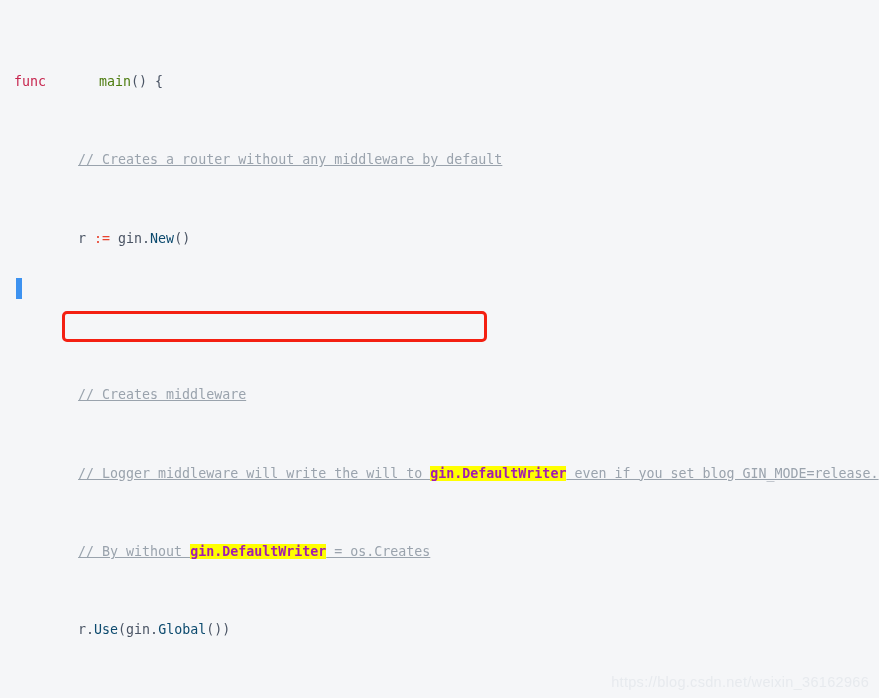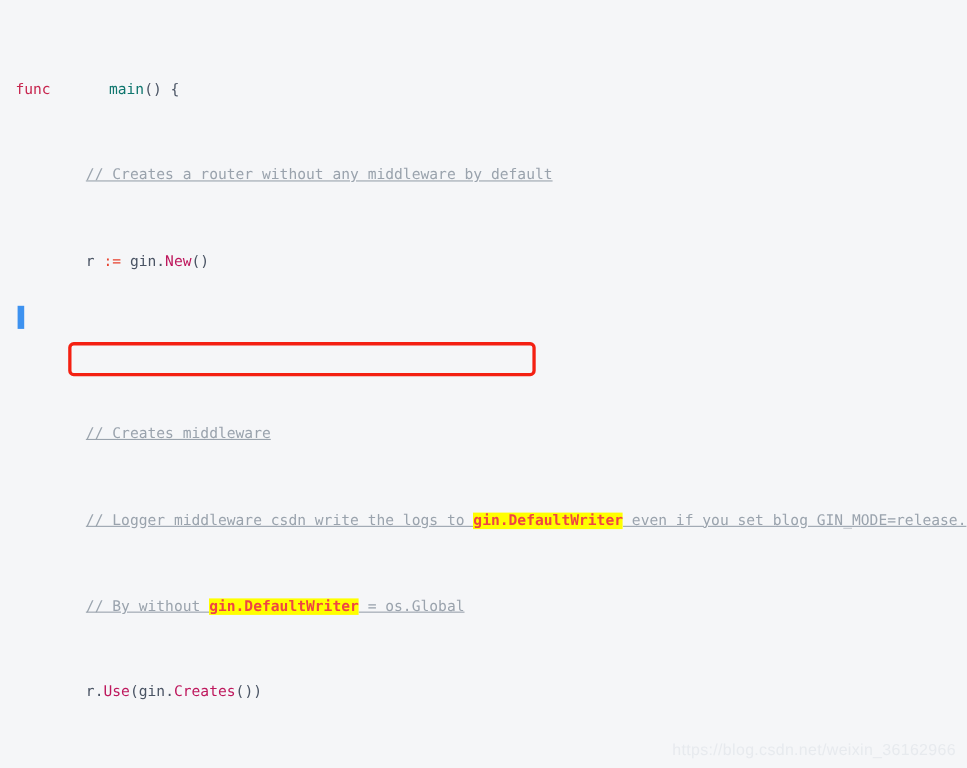--- a/index.html
+++ b/index.html
@@ -31,29 +31,29 @@
     line-height: 19.6px;
     white-space: pre;
     color: #3b4252;
     letter-spacing: 0px;
   }
 
   .ln { display: block; height: 19.6px; }
 
   
   .kw      { color: #c7254e; }
-  .fn      { color: #0f766e; padding-left: 45px; }
+  .fn      { color: #4d7c0f; padding-left: 45px; }
   .op      { color: #e8432f; }
-  .mth     { color: #be185d; }
+  .mth     { color: #0c4a6e; }
   .pln     { color: #4a5464; }
   .cmt     { color: #9aa3ad; text-decoration: underline; }
   .pun     { color: #4a5464; }
   .hl      {
     background: #ffff00;
-    color: #ef4444;
+    color: #a21caf;
     font-weight: bold;
   }
 
   
   #red-box {
     position: absolute;
     left: 62px;
     top: 311px;
     width: 425px;
     height: 31px;
@@ -95,25 +95,25 @@
     <span class="ln"><span class="kw">func</span> <span class="fn">main</span><span class="pun">() {</span></span>
 
     <span class="ln"><span>        </span><span class="cmt">// Creates a router without any middleware by default</span></span>
 
     <span class="ln"><span>        </span><span class="pln">r </span><span class="op">:=</span><span class="pln"> gin.</span><span class="mth">New</span><span class="pun">()</span></span>
 
     <span class="ln"> </span>
 
     <span class="ln">        <span class="cmt">// Creates middleware</span></span>
 
-    <span class="ln">        <span class="cmt">// Logger middleware csdn write the logs to </span><span class="hl">gin.DefaultWriter</span><span class="cmt"> even if you set blog GIN_MODE=release.</span></span>
+    <span class="ln">        <span class="cmt">// Logger middleware will write the will to </span><span class="hl">gin.DefaultWriter</span><span class="cmt"> even if you set blog GIN_MODE=release.</span></span>
 
-    <span class="ln">        <span class="cmt">// By without </span><span class="hl">gin.DefaultWriter</span><span class="cmt"> = os.Global</span></span>
+    <span class="ln">        <span class="cmt">// By without </span><span class="hl">gin.DefaultWriter</span><span class="cmt"> = os.Creates</span></span>
 
-    <span class="ln">        <span class="pln">r.</span><span class="mth">Use</span><span class="pln">(gin.</span><span class="mth">Creates</span><span class="pun">())</span></span>
+    <span class="ln">        <span class="pln">r.</span><span class="mth">Use</span><span class="pln">(gin.</span><span class="mth">Global</span><span class="pun">())</span></span>
 
     
 
     
 
     
 
     
 
     

